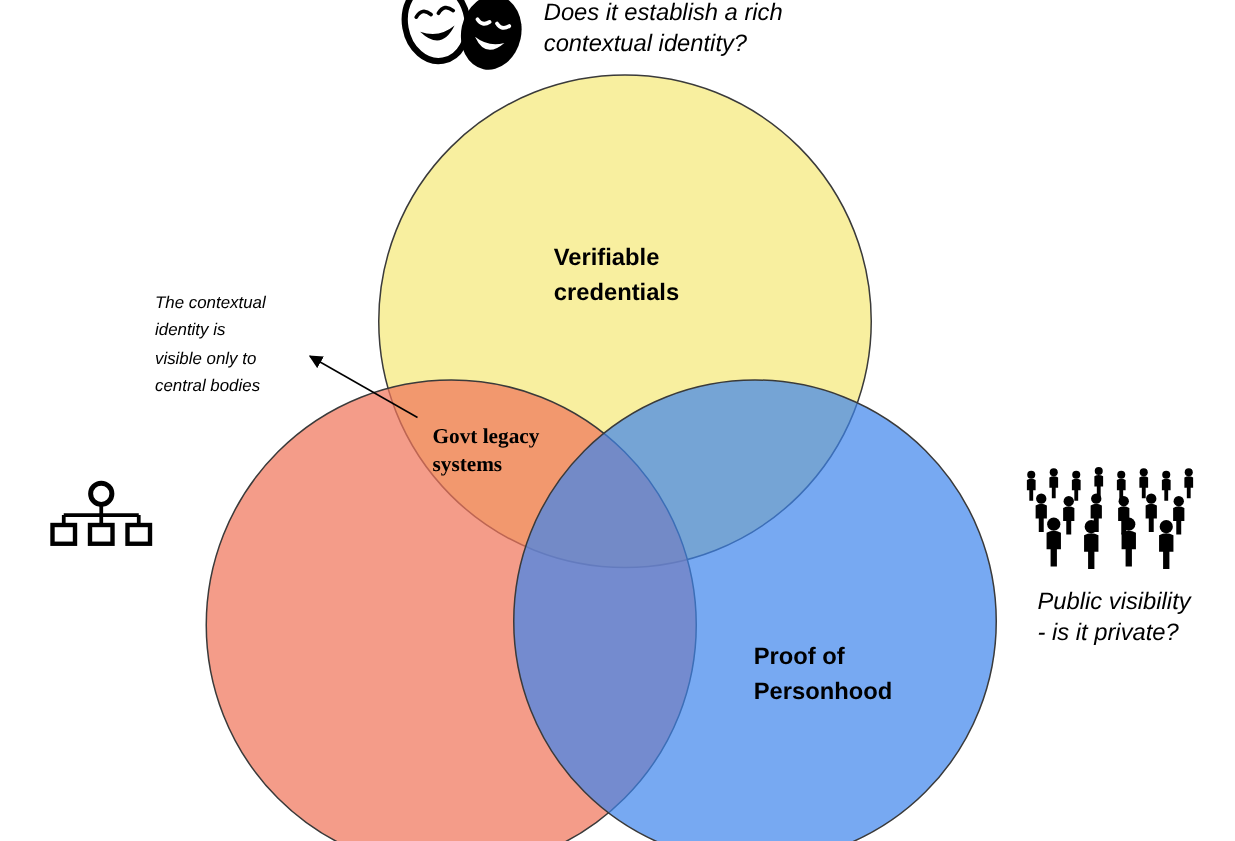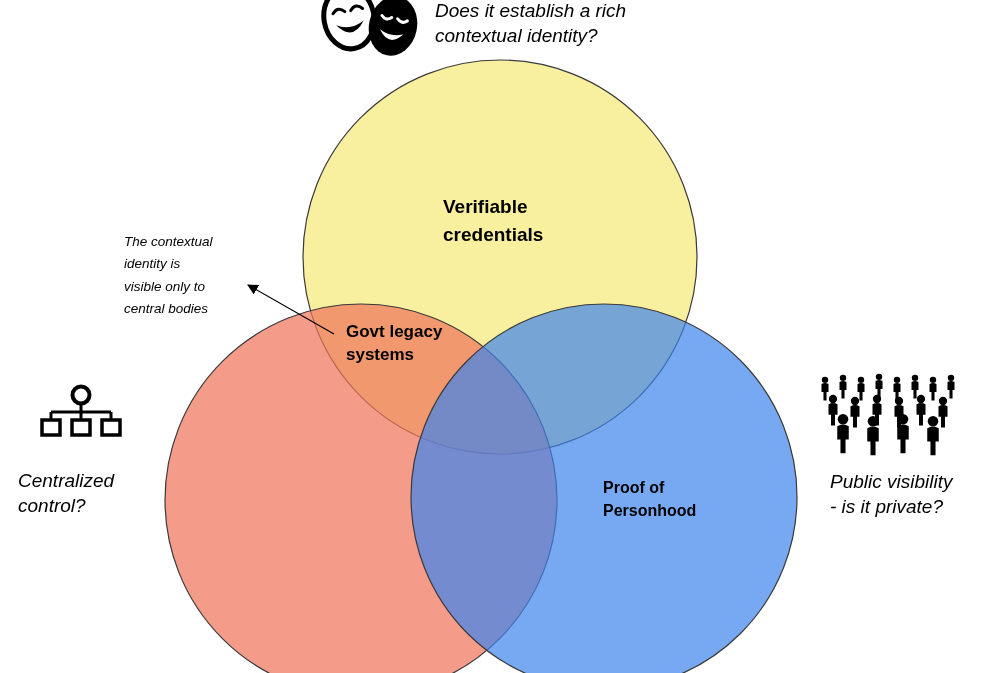--- a/index.html
+++ b/index.html
@@ -54,37 +54,35 @@
 contextual identity?</div>
 
   <div class="abs z3 set-label pre" style="left:443px; top:177px; width:140px; font-size:19px;margin-top:16px;">Verifiable
 credentials</div>
 
   <div class="abs z3 note pre" style="left:90px; top:231px; width:135px;margin-left:34px;">The contextual
 identity is
 visible only to
 central bodies</div>
 
-  <div class="abs z3 set-label pre" style="left:346px; top:321px; width:120px; font-size:17px; line-height:1.35;">Govt legacy
+  <div class="abs z3 set-label pre" style="left:346px; top:338px; width:120px; font-size:17px; line-height:1.35;font-family:Liberation Serif, serif;">Govt legacy
 systems</div>
 
 
-  <div class="abs z3 set-label pre" style="left:603px; top:476px; width:130px; font-size:16px;">Proof of
+  <div class="abs z3 set-label pre" style="left:603px; top:512px; width:130px; font-size:19px;">Proof of
 Personhood</div>
 
   <svg class="abs z2" width="88" height="66" viewBox="0 0 88 66" style="left:37px; top:383px;">
     <circle cx="44" cy="12" r="8.5" fill="none" stroke="#000000" stroke-width="4"></circle>
     <path d="M44,20.5 V29 M14,29 H74 M14,29 V37 M44,29 V37 M74,29 V37" fill="none" stroke="#000000" stroke-width="3"></path>
     <rect x="5" y="37" width="18" height="15" fill="#ffffff" stroke="#000000" stroke-width="3.5"></rect>
     <rect x="35" y="37" width="18" height="15" fill="#ffffff" stroke="#000000" stroke-width="3.5"></rect>
     <rect x="65" y="37" width="18" height="15" fill="#ffffff" stroke="#000000" stroke-width="3.5"></rect>
   </svg>
 
-  <div class="abs z3 question pre" style="left:18px; top:468px; width:135px;">Centralized
-control?</div>
 
   <svg class="abs z2" width="152" height="88" viewBox="0 0 152 88" style="left:815px; top:370px;">
     <defs>
       <g id="prs" fill="#000000">
         <circle cx="0" cy="-14.5" r="4.6"></circle>
         <path d="M-5,-8.5 Q0,-11.5 5,-8.5 L5,3 L2.2,3 L2.2,15 L-2.2,15 L-2.2,3 L-5,3 Z"></path>
       </g>
     </defs>
     <g>
       <use href="#prs" transform="translate(10,20) scale(0.7)"></use>

